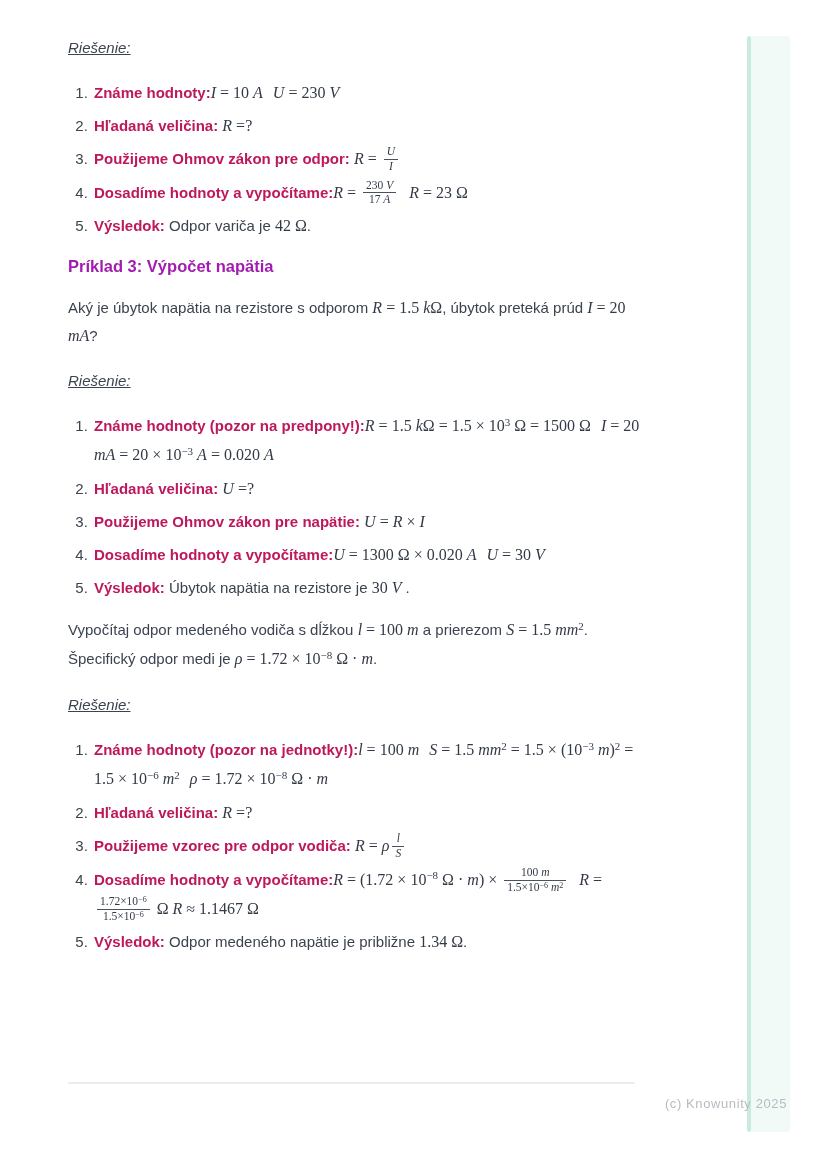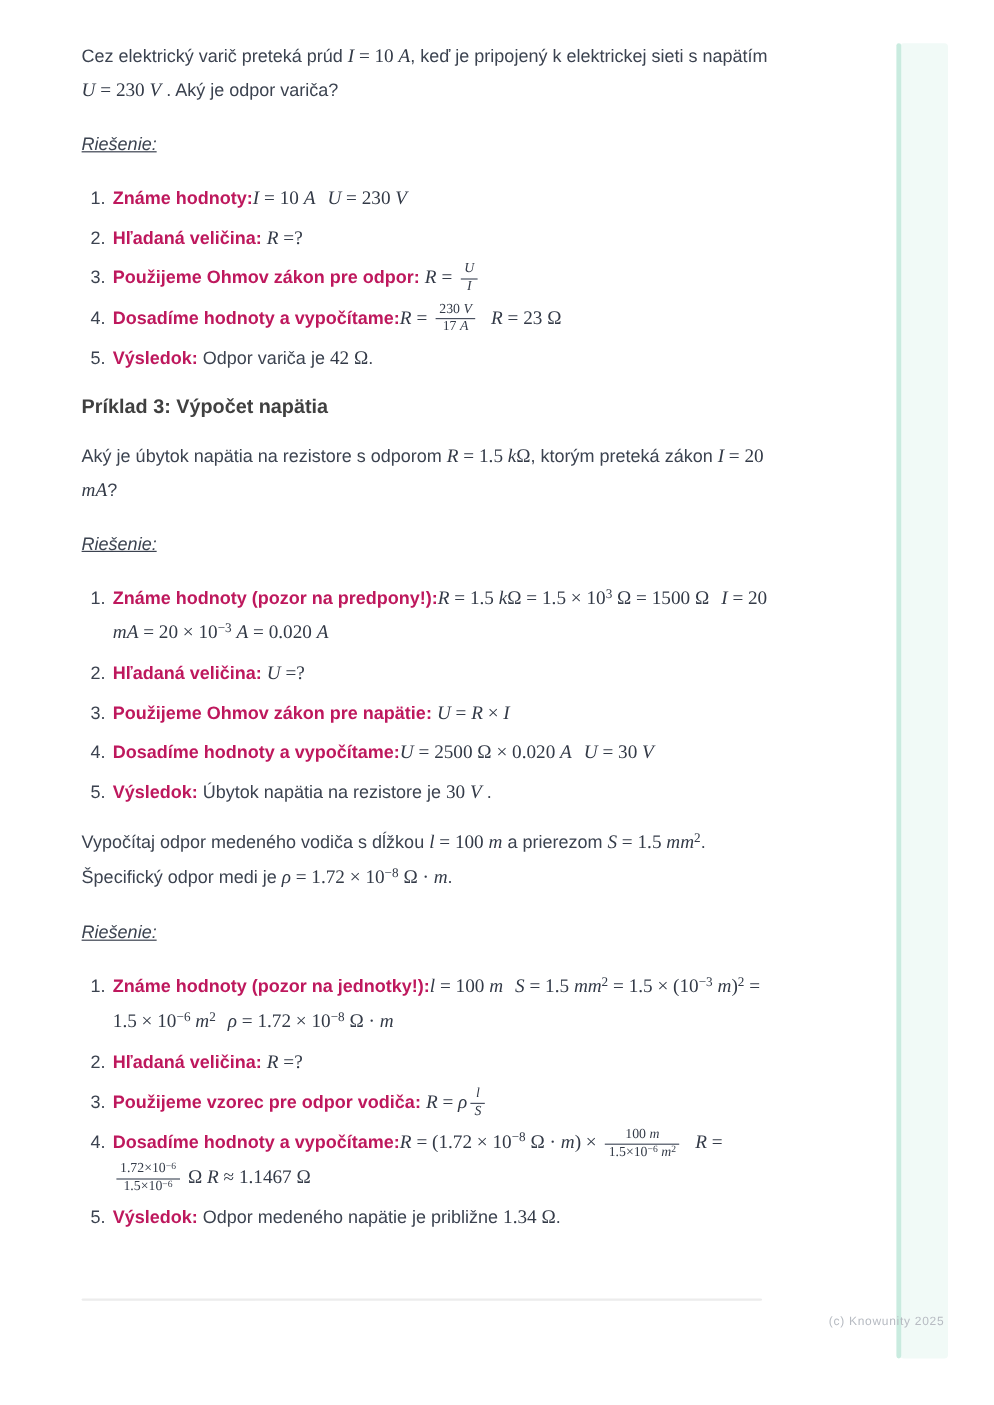--- a/index.html
+++ b/index.html
@@ -11,69 +11,68 @@
     position:absolute; left:750px; top:36px; width:40px; height:1096px;
     border-radius:3px;
   }
   .accent-bar {
     position:absolute; left:747px; top:36px; width:4px; height:1096px;
     border-radius:2px;
   }
   .content { position:absolute; left:68px; top:34px; width:572px; }
   p.para { font-size:15px; line-height:28px; margin:0 0 17px 0; }
   p.riesenie { font-size:15px; line-height:28px; margin:0 0 17px 0; font-style:italic; }
-  h3.heading { font-size:16.5px; line-height:24px; margin:0 0 16px 0; color:#404040; font-weight:700; }
+  h3.heading { font-size:16.5px; line-height:24px; margin:0 0 16px 0; color:#a21caf; font-weight:700; }
   ol.steps { margin:0 0 14px 0; padding-left:24px; font-size:15px; }
   li.step { margin-bottom:5px; line-height:28px; padding-left:2px; }
   .t { }
   .b { font-weight:700; color:#be185d; }
   .i { font-style:italic;text-decoration:underline; }
   .mi,.mn,.sup,.frac { font-family:"Liberation Serif", serif; color:#333a47; }
   .mi,.mn { font-size:16px; }
   .mi { font-style:italic; }
   .sup { font-size:11px; position:relative; top:-5.5px; }
   .frac {
     display:inline-block; vertical-align:-0.5em; text-align:center;
     font-size:11.5px; line-height:1.2; margin:0 3px;
   }
   .frac .fnum { display:block; padding:0 3px; border-bottom:1px solid #4a5160; }
   .frac .fden { display:block; padding:0 3px; }
   .frac .sup { font-size:8px; top:-3px; }
   .frac .mi, .frac .mn { font-size:inherit; }
   .gap { display:inline-block; width:10px; }
   .divider { position:absolute; left:68px; top:1082px; width:567px; height:2px; background:#ececec; border-radius:1px; }
   .footer-credit {
-    position:absolute; top:1096px; right:41px; font-size:10px; letter-spacing:0.6px;
+    position:absolute; top:1096px; right:41px; font-size:13px; letter-spacing:0.6px;
     color:#b7bbc2; font-family:"Liberation Sans", sans-serif;
   }
 </style>
 </head>
 <body>
 
 <div class="page">
   <div class="accent-panel" style="background: rgb(241, 250, 247);"></div>
   <div class="accent-bar" style="background: rgb(201, 235, 223);"></div>
   <div class="content">
-      <p class="para"><span class="t">Cez elektrický varič preteká prúd </span><span class="mi">I</span><span class="mn"> = 10 </span><span class="mi">A</span><span class="t">, keď je pripojený k elektrickej sieti s napätím </span><span class="mi">U</span><span class="mn"> = 230 </span><span class="mi">V</span><span class="t"> . Aký je odpor variča?</span></p>
       <p class="riesenie"><span class="i">Riešenie:</span></p>
       <ol class="steps">
         <li class="step"><span class="b">Známe hodnoty:</span><span class="mi">I</span><span class="mn"> = 10 </span><span class="mi">A</span><span class="gap"></span><span class="mi">U</span><span class="mn"> = 230 </span><span class="mi">V</span></li>
         <li class="step"><span class="b">Hľadaná veličina: </span><span class="mi">R</span><span class="mn"> =?</span></li>
         <li class="step"><span class="b">Použijeme Ohmov zákon pre odpor: </span><span class="mi">R</span><span class="mn"> = </span><span class="frac"><span class="fnum"><span class="mi">U</span></span><span class="fden"><span class="mi">I</span></span></span></li>
         <li class="step"><span class="b">Dosadíme hodnoty a vypočítame:</span><span class="mi">R</span><span class="mn"> = </span><span class="frac"><span class="fnum"><span class="mn">230 </span><span class="mi">V</span></span><span class="fden"><span class="mn">17 </span><span class="mi">A</span></span></span><span class="gap"></span><span class="mi">R</span><span class="mn"> = 23 Ω</span></li>
         <li class="step"><span class="b">Výsledok: </span><span class="t">Odpor variča je </span><span class="mn">42 Ω</span><span class="t">.</span></li>
       </ol>
       <h3 class="heading"><span class="t">Príklad 3: Výpočet napätia</span></h3>
-      <p class="para"><span class="t">Aký je úbytok napätia na rezistore s odporom </span><span class="mi">R</span><span class="mn"> = 1.5 </span><span class="mi">k</span><span class="mn">Ω</span><span class="t">, ktorým preteká zákon </span><span class="mi">I</span><span class="mn"> = 20 </span><span class="mi">mA</span><span class="t">?</span></p>
+      <p class="para"><span class="t">Aký je úbytok napätia na rezistore s odporom </span><span class="mi">R</span><span class="mn"> = 1.5 </span><span class="mi">k</span><span class="mn">Ω</span><span class="t">, úbytok preteká prúd </span><span class="mi">I</span><span class="mn"> = 20 </span><span class="mi">mA</span><span class="t">?</span></p>
       <p class="riesenie"><span class="i">Riešenie:</span></p>
       <ol class="steps">
         <li class="step"><span class="b">Známe hodnoty (pozor na predpony!):</span><span class="mi">R</span><span class="mn"> = 1.5 </span><span class="mi">k</span><span class="mn">Ω = 1.5 × 10</span><span class="sup">3</span><span class="mn"> Ω = 1500 Ω</span><span class="gap"></span><span class="mi">I</span><span class="mn"> = 20 </span><span class="mi">mA</span><span class="mn"> = 20 × 10</span><span class="sup">−3</span><span class="mn"> </span><span class="mi">A</span><span class="mn"> = 0.020 </span><span class="mi">A</span></li>
         <li class="step"><span class="b">Hľadaná veličina: </span><span class="mi">U</span><span class="mn"> =?</span></li>
         <li class="step"><span class="b">Použijeme Ohmov zákon pre napätie: </span><span class="mi">U</span><span class="mn"> = </span><span class="mi">R</span><span class="mn"> × </span><span class="mi">I</span></li>
-        <li class="step"><span class="b">Dosadíme hodnoty a vypočítame:</span><span class="mi">U</span><span class="mn"> = 2500 Ω × 0.020 </span><span class="mi">A</span><span class="gap"></span><span class="mi">U</span><span class="mn"> = 30 </span><span class="mi">V</span></li>
+        <li class="step"><span class="b">Dosadíme hodnoty a vypočítame:</span><span class="mi">U</span><span class="mn"> = 1300 Ω × 0.020 </span><span class="mi">A</span><span class="gap"></span><span class="mi">U</span><span class="mn"> = 30 </span><span class="mi">V</span></li>
         <li class="step"><span class="b">Výsledok: </span><span class="t">Úbytok napätia na rezistore je </span><span class="mn">30 </span><span class="mi">V</span><span class="t"> .</span></li>
       </ol>
       <p class="para"><span class="t">Vypočítaj odpor medeného vodiča s dĺžkou </span><span class="mi">l</span><span class="mn"> = 100 </span><span class="mi">m</span><span class="t"> a prierezom </span><span class="mi">S</span><span class="mn"> = 1.5 </span><span class="mi">mm</span><span class="sup">2</span><span class="t">. Špecifický odpor medi je </span><span class="mi">ρ</span><span class="mn"> = 1.72 × 10</span><span class="sup">−8</span><span class="mn"> Ω · </span><span class="mi">m</span><span class="t">.</span></p>
       <p class="riesenie"><span class="i">Riešenie:</span></p>
       <ol class="steps">
         <li class="step"><span class="b">Známe hodnoty (pozor na jednotky!):</span><span class="mi">l</span><span class="mn"> = 100 </span><span class="mi">m</span><span class="gap"></span><span class="mi">S</span><span class="mn"> = 1.5 </span><span class="mi">mm</span><span class="sup">2</span><span class="mn"> = 1.5 × </span><span class="mn">(10</span><span class="sup">−3</span><span class="mn"> </span><span class="mi">m</span><span class="mn">)</span><span class="sup">2</span><span class="mn"> = 1.5 × 10</span><span class="sup">−6</span><span class="mn"> </span><span class="mi">m</span><span class="sup">2</span><span class="gap"></span><span class="mi">ρ</span><span class="mn"> = 1.72 × 10</span><span class="sup">−8</span><span class="mn"> Ω · </span><span class="mi">m</span></li>
         <li class="step"><span class="b">Hľadaná veličina: </span><span class="mi">R</span><span class="mn"> =?</span></li>
         <li class="step"><span class="b">Použijeme vzorec pre odpor vodiča: </span><span class="mi">R</span><span class="mn"> = </span><span class="mi">ρ</span><span class="frac"><span class="fnum"><span class="mi">l</span></span><span class="fden"><span class="mi">S</span></span></span></li>
         <li class="step"><span class="b">Dosadíme hodnoty a vypočítame:</span><span class="mi">R</span><span class="mn"> = (1.72 × 10</span><span class="sup">−8</span><span class="mn"> Ω · </span><span class="mi">m</span><span class="mn">) × </span><span class="frac"><span class="fnum"><span class="mn">100 </span><span class="mi">m</span></span><span class="fden"><span class="mn">1.5×10</span><span class="sup">−6</span><span class="mn"> </span><span class="mi">m</span><span class="sup">2</span></span></span><span class="gap"></span><span class="mi">R</span><span class="mn"> = </span><span class="frac"><span class="fnum"><span class="mn">1.72×10</span><span class="sup">−6</span></span><span class="fden"><span class="mn">1.5×10</span><span class="sup">−6</span></span></span><span class="mn"> Ω </span><span class="mi">R</span><span class="mn"> ≈ 1.1467 Ω</span></li>
         <li class="step"><span class="b">Výsledok: </span><span class="t">Odpor medeného napätie je približne </span><span class="mn">1.34 Ω</span><span class="t">.</span></li>

